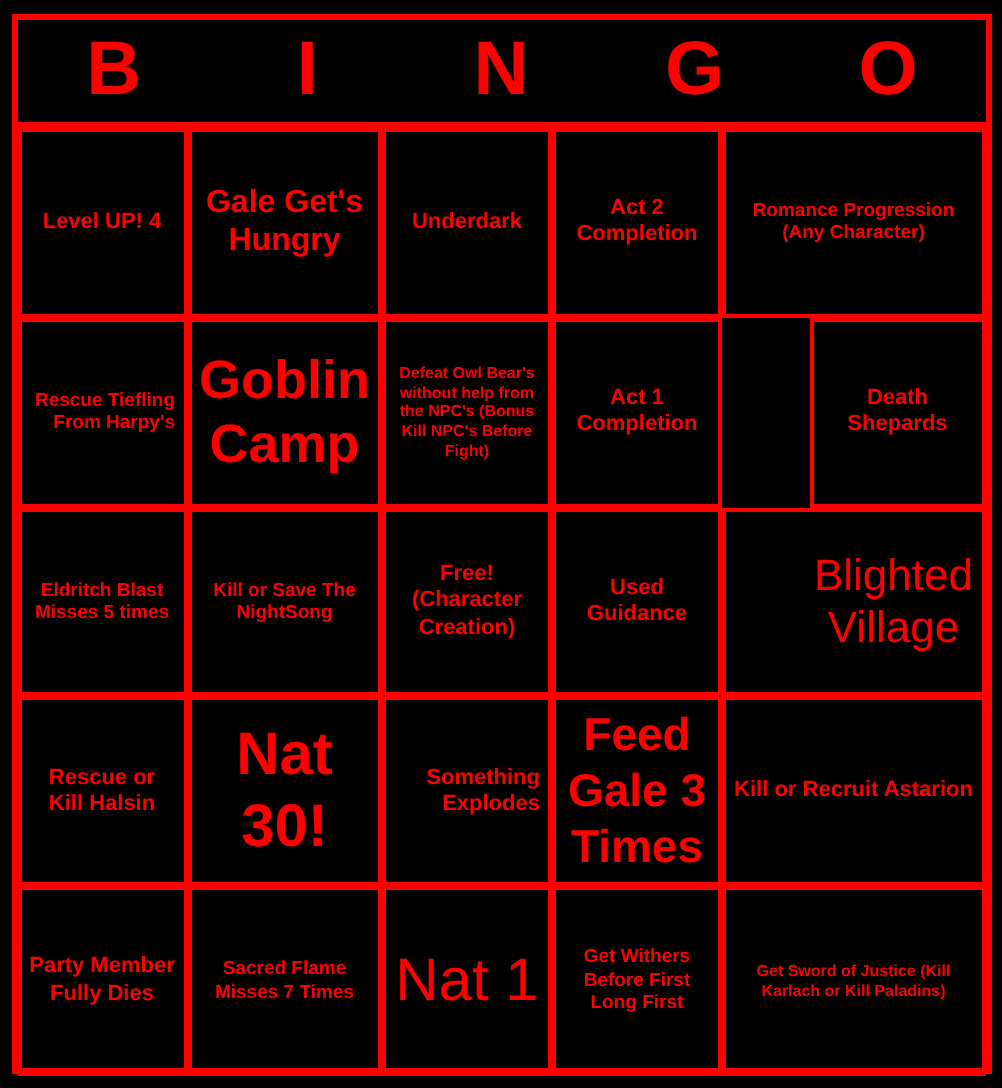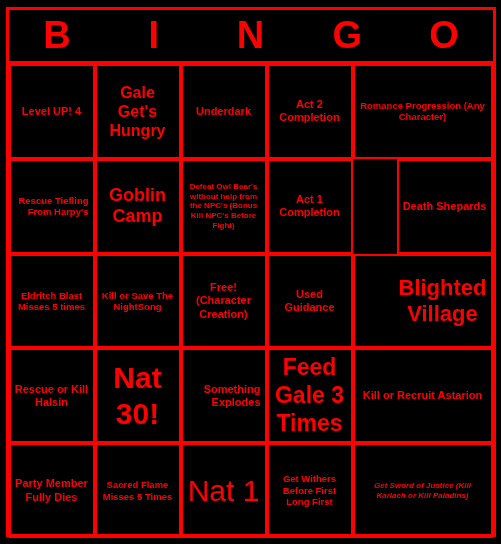--- a/index.html
+++ b/index.html
@@ -64,33 +64,33 @@
       <span class="bingo-header-letter">G</span>
       <span class="bingo-header-letter">O</span>
     </div>
   <div class="bingo-grid">
   <div class="bingo-cell" style="font-size: 11px;">Level UP! 4</div>
       <div class="bingo-cell" style="font-size: 16px;">Gale Get's Hungry</div>
       <div class="bingo-cell" style="font-size: 11px;">Underdark</div>
       <div class="bingo-cell" style="font-size: 11px;">Act 2 Completion</div>
       <div class="bingo-cell" style="font-size: 9.5px;">Romance Progression (Any Character)</div>
       <div class="bingo-cell" style="font-size: 9.5px; text-align: right;">Rescue Tiefling From Harpy's</div>
-      <div class="bingo-cell" style="font-size: 18px; font-weight: bold;">Goblin Camp</div>
+      <div class="bingo-cell" style="font-size: 27px; font-weight: bold;">Goblin Camp</div>
       <div class="bingo-cell" style="font-size: 8px;">Defeat Owl Bear's without help from the NPC's (Bonus Kill NPC's Before Fight)</div>
       <div class="bingo-cell" style="font-size: 11px;">Act 1 Completion</div>
       <div class="bingo-cell" style="font-size: 11px; margin-left: 44px;">Death Shepards</div>
       <div class="bingo-cell" style="font-size: 9.5px;">Eldritch Blast Misses 5 times</div>
       <div class="bingo-cell" style="font-size: 9.5px;">Kill or Save The NightSong</div>
       <div class="bingo-cell" style="font-size: 11px;">Free! (Character Creation)</div>
       <div class="bingo-cell" style="font-size: 11px;">Used Guidance</div>
-      <div class="bingo-cell" style="font-size: 22px; font-weight: bold; padding-left: 44px;">Blighted Village</div>
+      <div class="bingo-cell" style="font-size: 22px; font-weight: normal; padding-left: 44px;">Blighted Village</div>
       <div class="bingo-cell" style="font-size: 11px;">Rescue or Kill Halsin</div>
       <div class="bingo-cell" style="font-size: 30px; font-weight: bold;">Nat 30!</div>
       <div class="bingo-cell" style="font-size: 11px; text-align: right;">Something Explodes</div>
       <div class="bingo-cell" style="font-size: 23px; font-weight: bold;">Feed Gale 3 Times</div>
       <div class="bingo-cell" style="font-size: 11px;">Kill or Recruit Astarion</div>
       <div class="bingo-cell" style="font-size: 11px;">Party Member Fully Dies</div>
-      <div class="bingo-cell" style="font-size: 9.5px;">Sacred Flame Misses 5 Times</div>
+      <div class="bingo-cell" style="font-size: 9.5px;">Sacred Flame Misses 7 Times</div>
       <div class="bingo-cell" style="font-size: 30px; font-weight: normal;">Nat 1</div>
       <div class="bingo-cell" style="font-size: 9.5px;">Get Withers Before First Long First</div>
-      <div class="bingo-cell" style="font-size: 8px; font-style: italic;">Get Sword of Justice (Kill Karlach or Kill Paladins)</div>
+      <div class="bingo-cell" style="font-size: 8px;">Get Sword of Justice (Kill Karlach or Kill Paladins)</div>
     </div>
 </div>
 
 </body></html>

